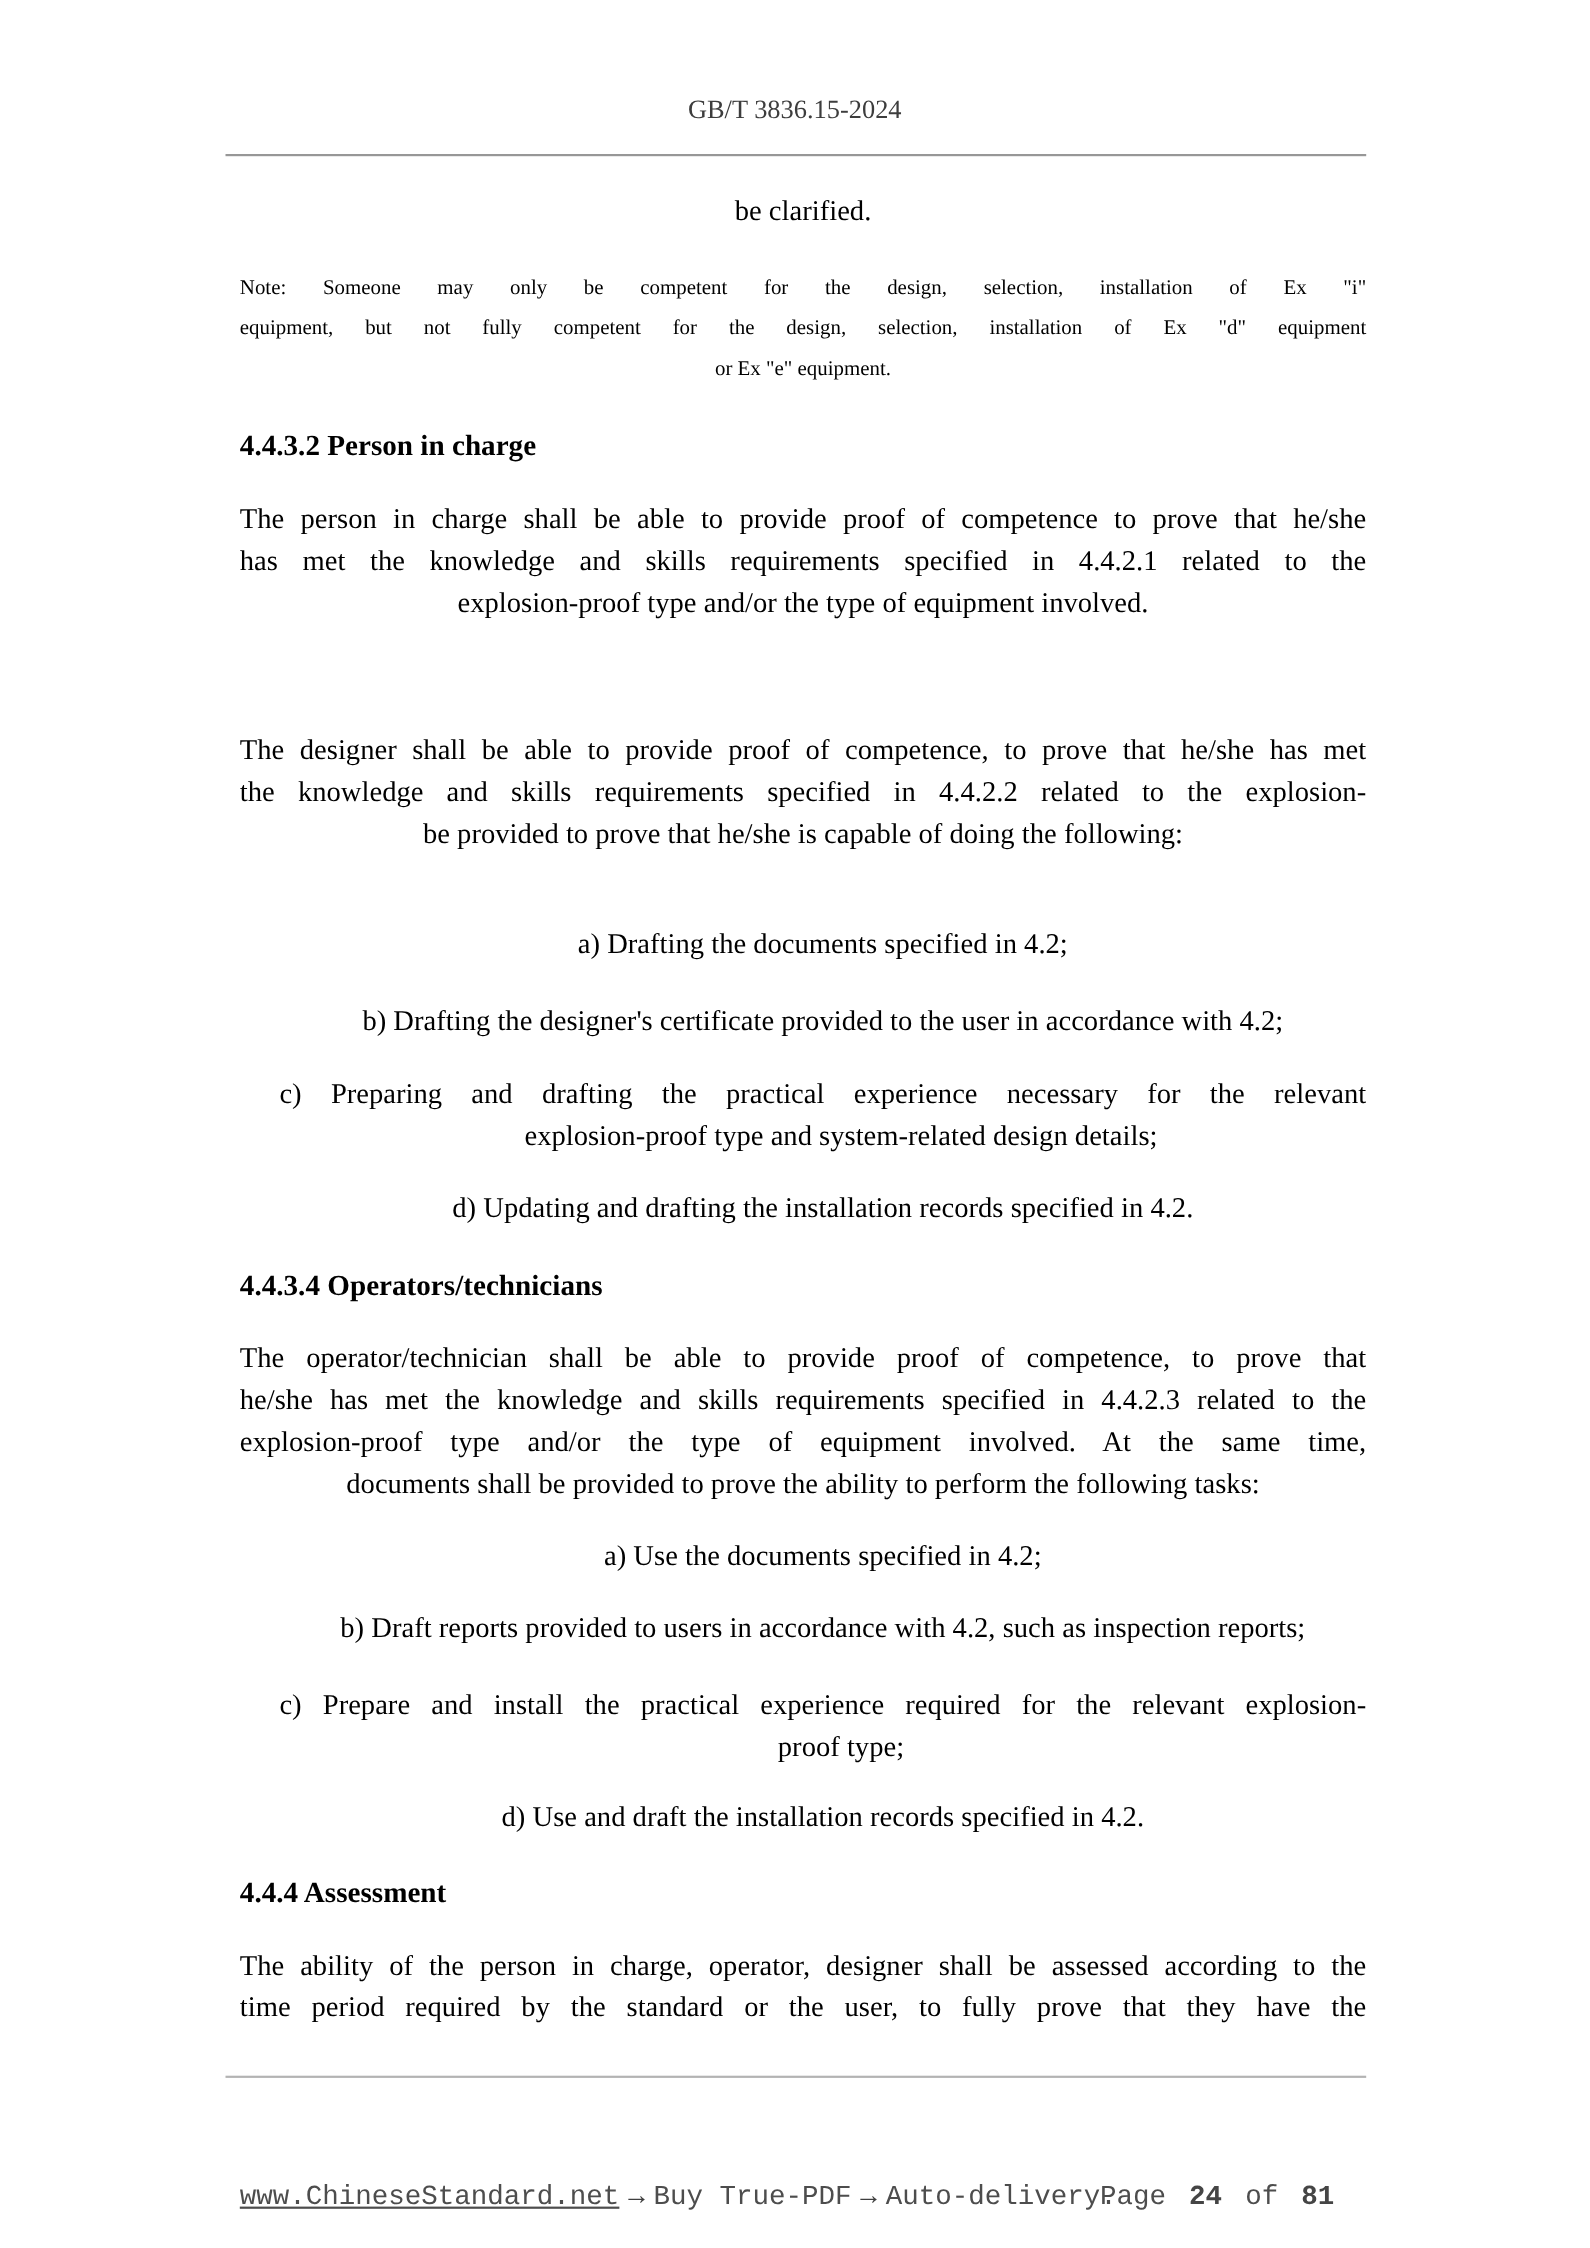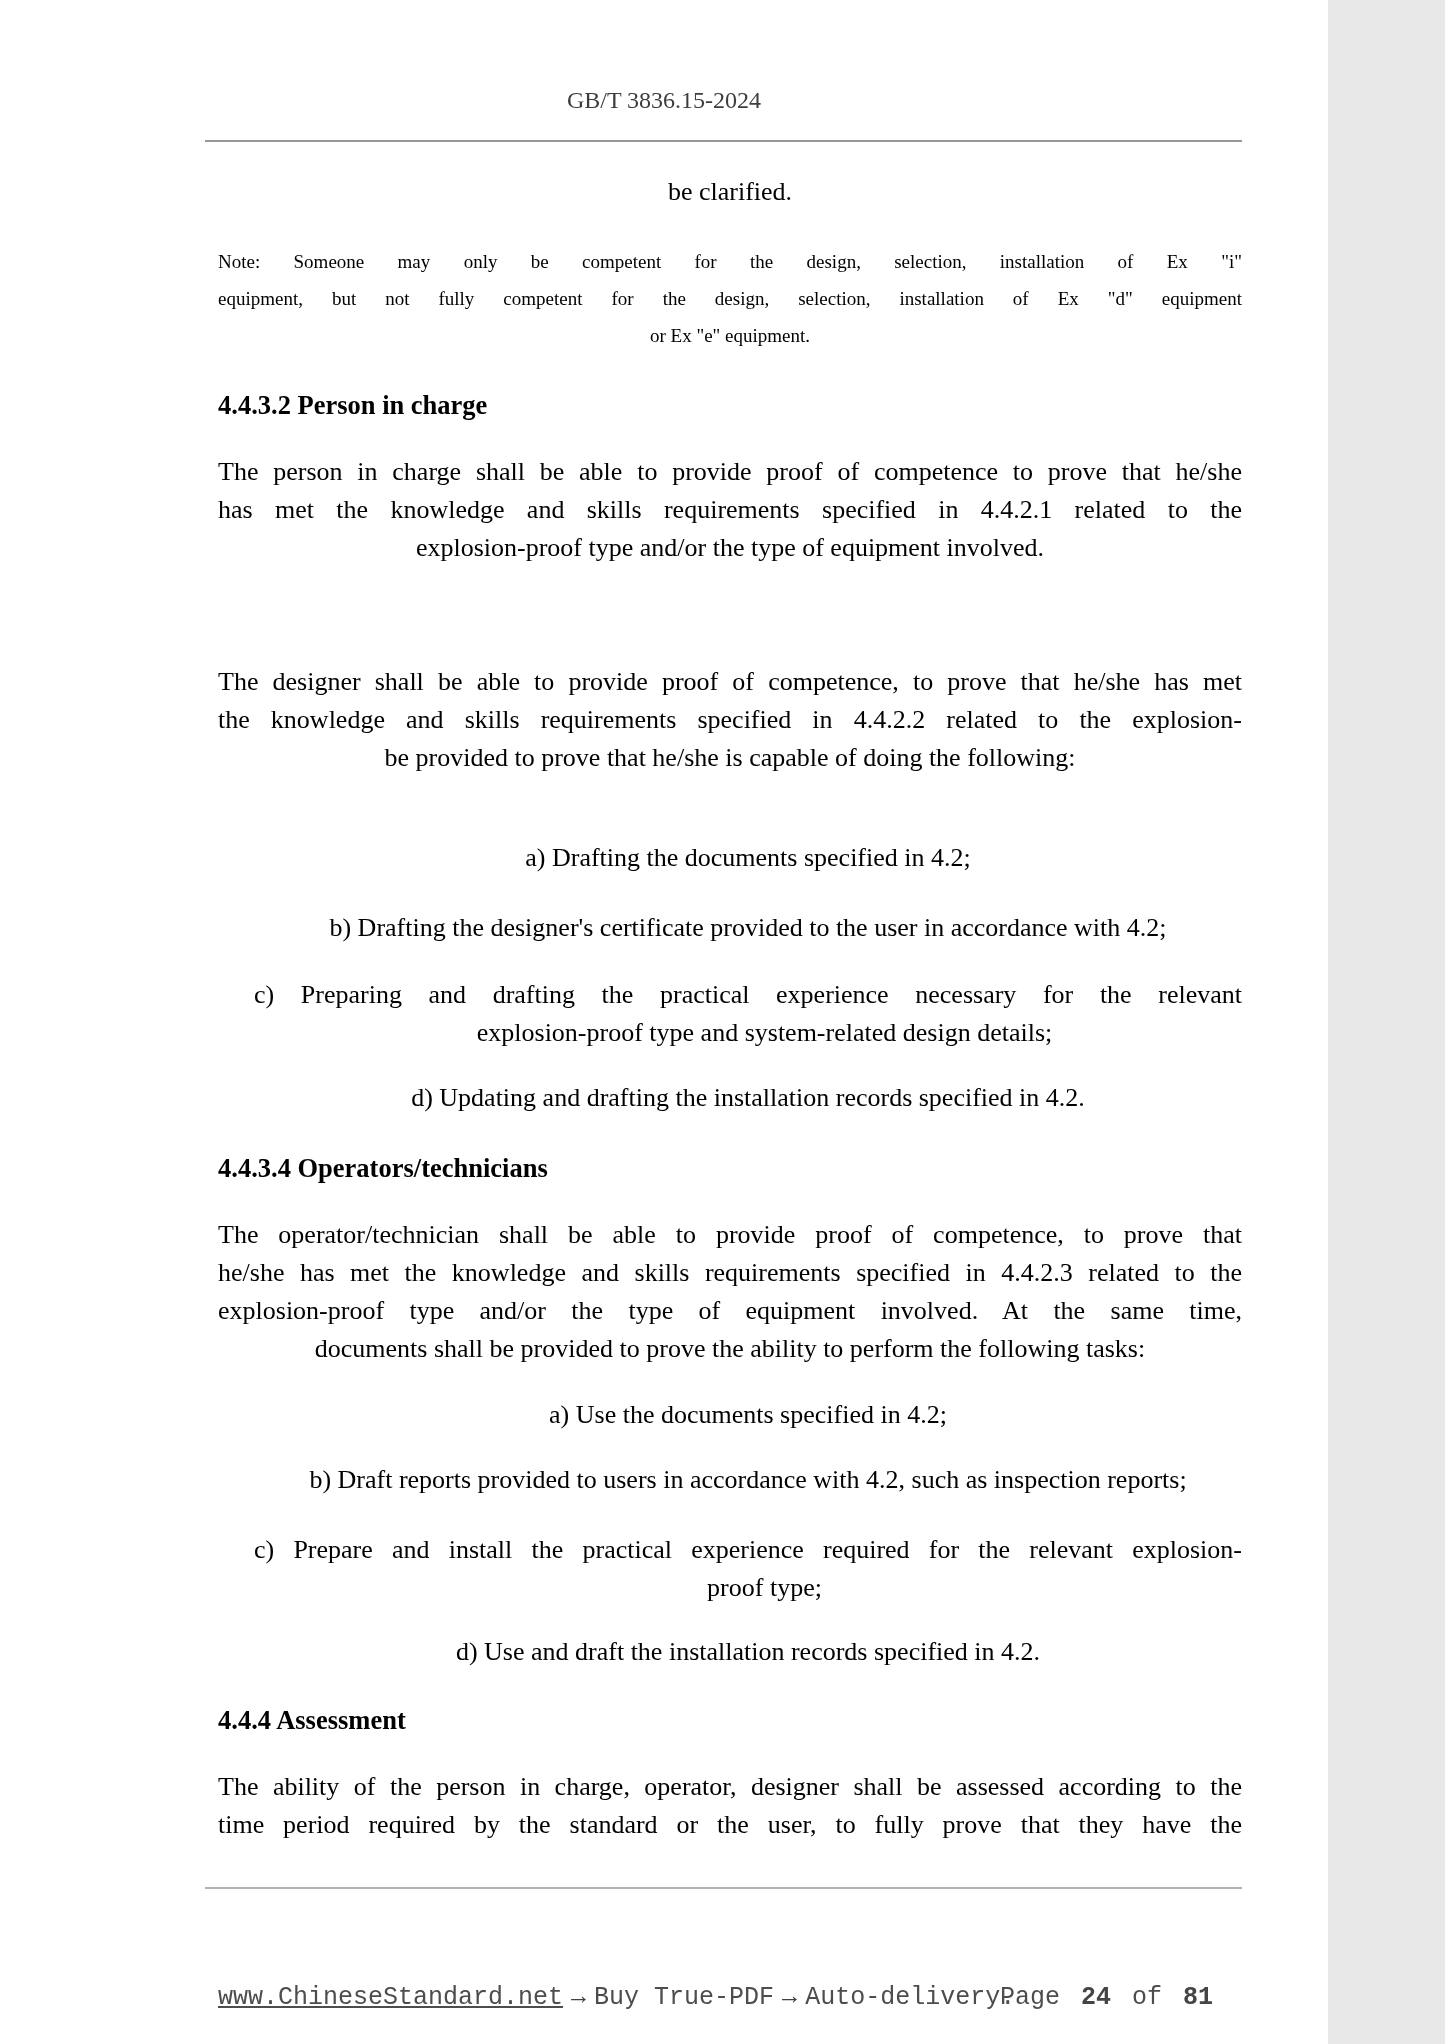--- a/index.html
+++ b/index.html
@@ -1,19 +1,19 @@
 <!DOCTYPE html>
 <html><head>
 <meta charset="utf-8">
 <style>
   * { margin: 0; padding: 0; box-sizing: border-box; }
   html, body { background: #e8e8e8; }
   .page {
     position: relative;
-    width: 1328px;
+    width: 1445px;
     height: 2044px;
     background: #ffffff;
     font-family: "Liberation Serif", serif;
     color: #000000;
     overflow: hidden;
   }
   .doc-title {
     position: absolute;
     top: 84px;
     left: 0;

